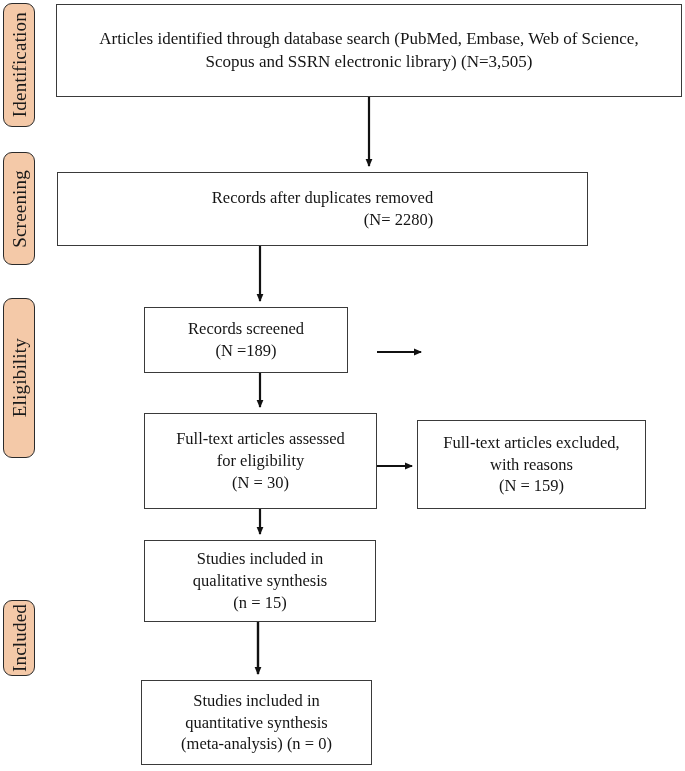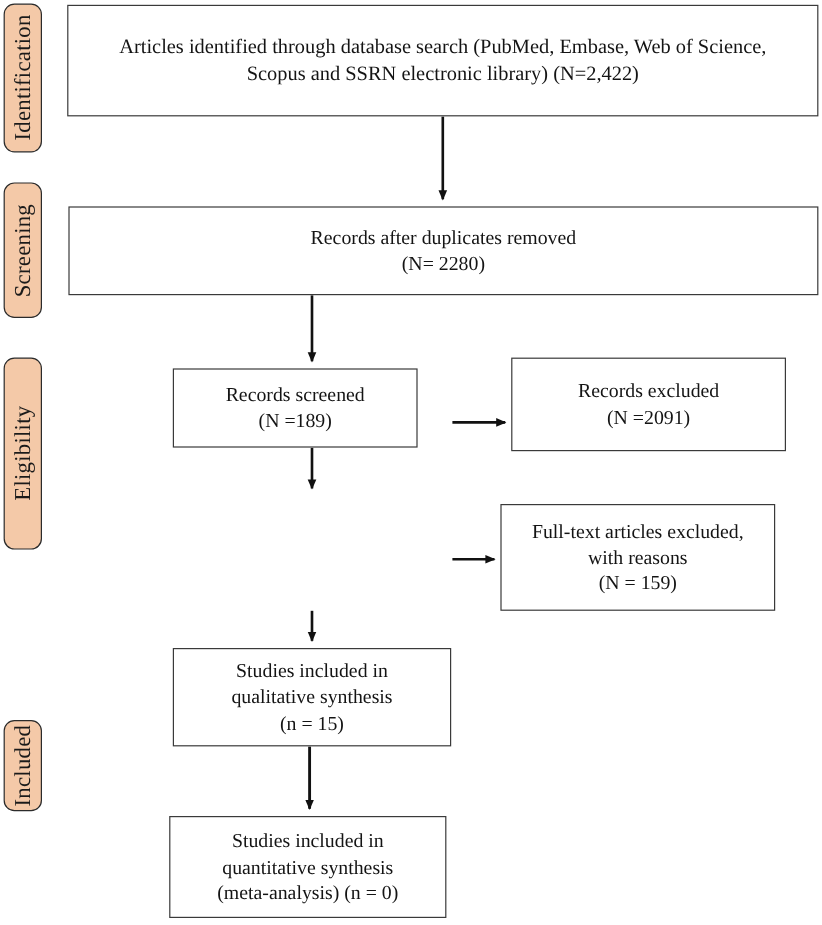--- a/index.html
+++ b/index.html
@@ -58,21 +58,21 @@
   }
   .flow-box .box-text {
     font-size: 16.5px;
     line-height: 1.32;
     white-space: pre-line;
     color: #141414;
   }
 
   .box-identified   { left: 56px;  top: 4px;   width: 626px; height: 93px; }
   .box-identified .box-text { font-size: 17px; }
-  .box-dupes        { left: 57px;  top: 172px; width: 625px; height: 74px; }
+  .box-dupes        { left: 57px;  top: 172px; width: 531px; height: 74px; text-align: right; }
   .box-screened     { left: 144px; top: 307px; width: 204px; height: 66px; }
   .box-excluded     { left: 426px; top: 298px; width: 229px; height: 78px; }
   .box-fulltext     { left: 144px; top: 413px; width: 233px; height: 96px; }
   .box-ftexcluded   { left: 417px; top: 420px; width: 229px; height: 89px; text-align: center; }
   .box-qualitative  { left: 144px; top: 540px; width: 232px; height: 82px; }
   .box-quantitative { left: 141px; top: 680px; width: 231px; height: 85px; }
 
   
   #connectors {
     position: absolute;
@@ -120,38 +120,39 @@
   <div class="stage-tab" style="left:3px; top:298px; width:32px; height:160px;">
     <span class="stage-label">Eligibility</span>
   </div>
 
   <div class="stage-tab" style="left:3px; top:600px; width:32px; height:76px;">
     <span class="stage-label">Included</span>
   </div>
 
   <div class="flow-box box-identified">
     <span class="box-text">Articles identified through database search (PubMed, Embase, Web of Science,
-Scopus and SSRN electronic library) (N=2,422)</span>
+Scopus and SSRN electronic library) (N=3,505)</span>
   </div>
 
   <div class="flow-box box-dupes">
     <span class="box-text">Records after duplicates removed
 (N= 2280)</span>
   </div>
 
   <div class="flow-box box-screened">
     <span class="box-text">Records screened
 (N =189)</span>
   </div>
 
-  <div class="flow-box box-excluded">
-    <span class="box-text">Records excluded
-(N =2091)</span>
+
+  <div class="flow-box box-fulltext">
+    <span class="box-text">Full-text articles assessed
+for eligibility
+(N = 30)</span>
   </div>
-
 
   <div class="flow-box box-ftexcluded">
     <span class="box-text">Full-text articles excluded,
 with reasons
 (N = 159)</span>
   </div>
 
   <div class="flow-box box-qualitative">
     <span class="box-text">Studies included in
 qualitative synthesis

